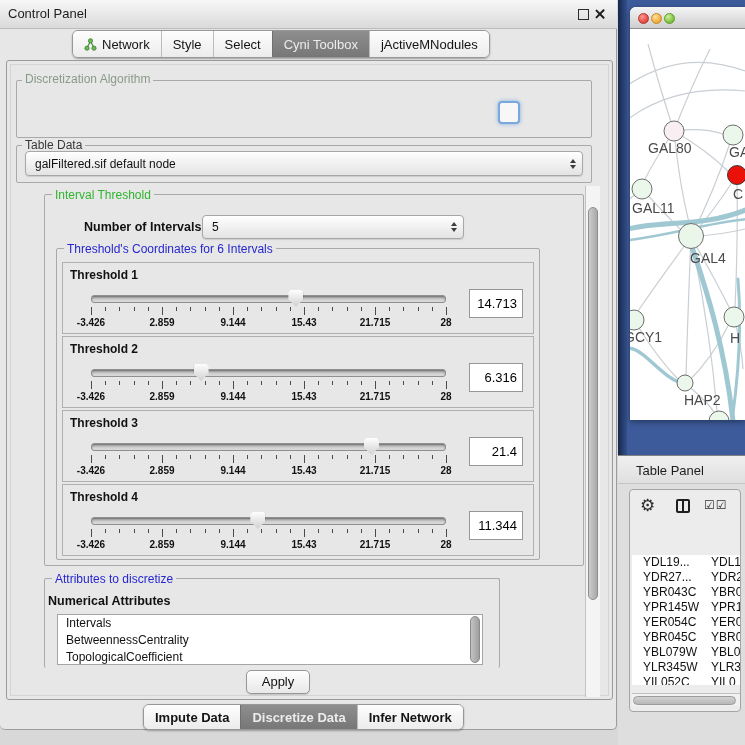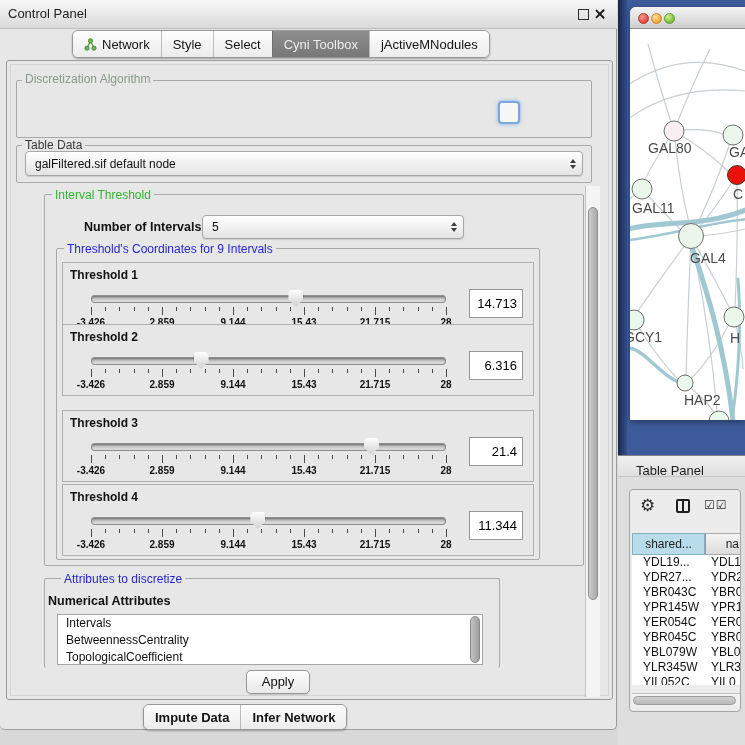--- a/index.html
+++ b/index.html
@@ -78,21 +78,21 @@
   .mac-window{position:absolute;left:12px;top:7px;width:115px;height:413px;border-radius:6px 0 0 0;overflow:hidden;background:#fff;box-shadow:0 2px 6px rgba(0,0,0,.4);}
   .mac-titlebar{position:absolute;left:0;top:0;width:100%;height:22px;background:linear-gradient(#f5f5f5,#cecece);border-bottom:1px solid #8e8e8e;box-sizing:border-box;}
   .light{position:absolute;top:6px;width:11px;height:11px;border-radius:50%;box-sizing:border-box;}
   .light.red{left:8px;background:radial-gradient(circle at 35% 30%,#fb9a92,#e2473c 70%);border:1px solid #b2352c;}
   .light.yellow{left:21px;background:radial-gradient(circle at 35% 30%,#ffe09a,#f0a83a 70%);border:1px solid #c08a28;}
   .light.green{left:34px;background:radial-gradient(circle at 35% 30%,#cdf09a,#7cbe3a 70%);border:1px solid #5f9a2b;}
   .net-canvas{position:absolute;left:0;top:22px;width:115px;height:391px;background:#fff;}
 
   
   .tp-region{position:absolute;left:618px;top:455px;width:127px;height:290px;background:#dedede;}
-  .tp-header{position:absolute;left:0;top:0;width:100%;height:22px;background:linear-gradient(#f0f0f0,#dfdfdf);border-top:1px solid #828282;border-bottom:1px solid #c4c4c4;box-sizing:border-box;}
+  .tp-header{position:absolute;left:0;top:0;width:100%;height:29px;background:linear-gradient(#f0f0f0,#dfdfdf);border-top:1px solid #828282;border-bottom:1px solid #c4c4c4;box-sizing:border-box;}
   .tp-title{position:absolute;left:18px;top:7px;font-size:13px;color:#1d1d1d;}
   .tp-box{position:absolute;left:11px;top:34px;width:112px;height:223px;background:#ececec;border:1px solid #a5a5a5;border-radius:4px;box-sizing:border-box;overflow:hidden;}
   .gear-icon{position:absolute;left:10px;top:6px;font-size:17px;color:#2e2e2e;line-height:20px;}
   .split-icon{position:absolute;left:46px;top:9px;width:14px;height:14px;border:2px solid #1e1e1e;border-radius:2px;box-sizing:border-box;}
   .split-icon span{position:absolute;left:4px;top:0;width:2px;height:10px;background:#1e1e1e;}
   .checks-icon{position:absolute;left:74px;top:8px;font-size:12px;color:#2e2e2e;letter-spacing:1px;white-space:nowrap;}
   .tbl-head{position:absolute;left:2px;top:43px;width:110px;height:22px;display:flex;}
   .tbl-head .h1{width:73px;background:#b9dcea;border:1px solid #85aebf;box-sizing:border-box;font-size:12px;color:#222;text-align:center;line-height:20px;}
   .tbl-head .h2{flex:1;background:linear-gradient(#f4f4f4,#dbdbdb);border-top:1px solid #aaa;border-bottom:1px solid #aaa;border-left:1px solid #999;box-sizing:border-box;font-size:12px;color:#222;text-align:right;line-height:20px;padding-right:3px;}
   .tbl-rows{position:absolute;left:2px;top:65px;width:110px;height:130px;background:#fff;overflow:hidden;}
@@ -169,21 +169,21 @@
   <span class="intervals-label">Number of Intervals</span>
   <div class="combo" style="left:202px;top:215px;width:262px;height:24px;">
     <span>5</span>
     <span class="stepper">
         <i class="up"></i>
         <i class="dn"></i>
       </span>
   </div>
 
   <div class="group" style="left:56px;top:248px;width:484px;height:312px;"></div>
-  <span class="group-title t-blue" style="left:64px;top:242px;">Threshold's Coordinates for 9 Intervals</span>
+  <span class="group-title t-blue" style="left:64px;top:242px;">Threshold's Coordinates for 6 Intervals</span>
   <div id="thresholds-list">
       <div class="th-panel" style="top: 262px;">
         <div class="th-label">Threshold 1</div>
         <div class="sl-zone">
           <div class="sl-track"></div>
           <div class="tick major" style="left: 0%;"></div>
           <div class="tick minor" style="left: 4%;"></div>
           <div class="tick minor" style="left: 8%;"></div>
           <div class="tick minor" style="left: 12%;"></div>
           <div class="tick minor" style="left: 16%;"></div>
@@ -211,21 +211,21 @@
           <div class="tick-lbl" style="left: 0%;">-3.426</div>
           <div class="tick-lbl" style="left: 20%;">2.859</div>
           <div class="tick-lbl" style="left: 40%;">9.144</div>
           <div class="tick-lbl" style="left: 60%;">15.43</div>
           <div class="tick-lbl" style="left: 80%;">21.715</div>
           <div class="tick-lbl" style="left: 100%;">28</div>
           <div class="sl-thumb" style="left: calc(57.72% - 7.5px);"></div>
         </div>
         <div class="th-value">14.713</div>
       </div>
-      <div class="th-panel" style="top: 324px;">
+      <div class="th-panel" style="top: 336px;">
         <div class="th-label">Threshold 2</div>
         <div class="sl-zone">
           <div class="sl-track"></div>
           <div class="tick major" style="left: 0%;"></div>
           <div class="tick minor" style="left: 4%;"></div>
           <div class="tick minor" style="left: 8%;"></div>
           <div class="tick minor" style="left: 12%;"></div>
           <div class="tick minor" style="left: 16%;"></div>
           <div class="tick major" style="left: 20%;"></div>
           <div class="tick minor" style="left: 24%;"></div>
@@ -334,38 +334,41 @@
           <div class="tick-lbl" style="left: 60%;">15.43</div>
           <div class="tick-lbl" style="left: 80%;">21.715</div>
           <div class="tick-lbl" style="left: 100%;">28</div>
           <div class="sl-thumb" style="left: calc(47% - 7.5px);"></div>
         </div>
         <div class="th-value">11.344</div>
       </div>
     </div>
 
   <div class="group" style="left:44px;top:578px;width:456px;height:90px;border-bottom:none;"></div>
-  <span class="group-title t-blue" style="left:61px;top:572px;">Attributes to discretize</span>
+  <span class="group-title t-blue" style="left:52px;top:572px;">Attributes to discretize</span>
   <span class="num-attr-label">Numerical Attributes</span>
   <div class="attr-list" id="attr-list">
       <div class="attr-item">Intervals</div>
       <div class="attr-item">BetweennessCentrality</div>
       <div class="attr-item">TopologicalCoefficient</div>
     </div>
   <div class="attr-scroll"></div>
 
   <div class="v-scroll">
     <div class="v-thumb"></div>
   </div>
 
   <div class="apply-btn">Apply</div>
 
   <div class="seg bottom-tabs">
     <div class="tab">
         <span>Impute Data</span>
+      </div>
+    <div class="tab sel">
+        <span>Discretize Data</span>
       </div>
     <div class="tab">
         <span>Infer Network</span>
       </div>
   </div>
 
   <div class="focus-frag"></div>
 
   <div class="net-frame">
     <div class="net-frame-strip"></div>
@@ -430,24 +433,20 @@
   <div class="tp-region">
     <div class="tp-header">
       <span class="tp-title">Table Panel</span>
     </div>
     <div class="tp-box">
       <span class="gear-icon">⚙</span>
       <span class="split-icon">
           <span></span>
         </span>
       <span class="checks-icon">☑☑</span>
-      <div class="tbl-head">
-        <div class="h1">shared...</div>
-        <div class="h2">na</div>
-      </div>
       <div class="tbl-rows" id="table-rows">
           <div class="tbl-row">
             <div class="c1">YDL19...</div>
             <div class="c2">YDL1</div>
           </div>
           <div class="tbl-row">
             <div class="c1">YDR27...</div>
             <div class="c2">YDR2</div>
           </div>
           <div class="tbl-row">

